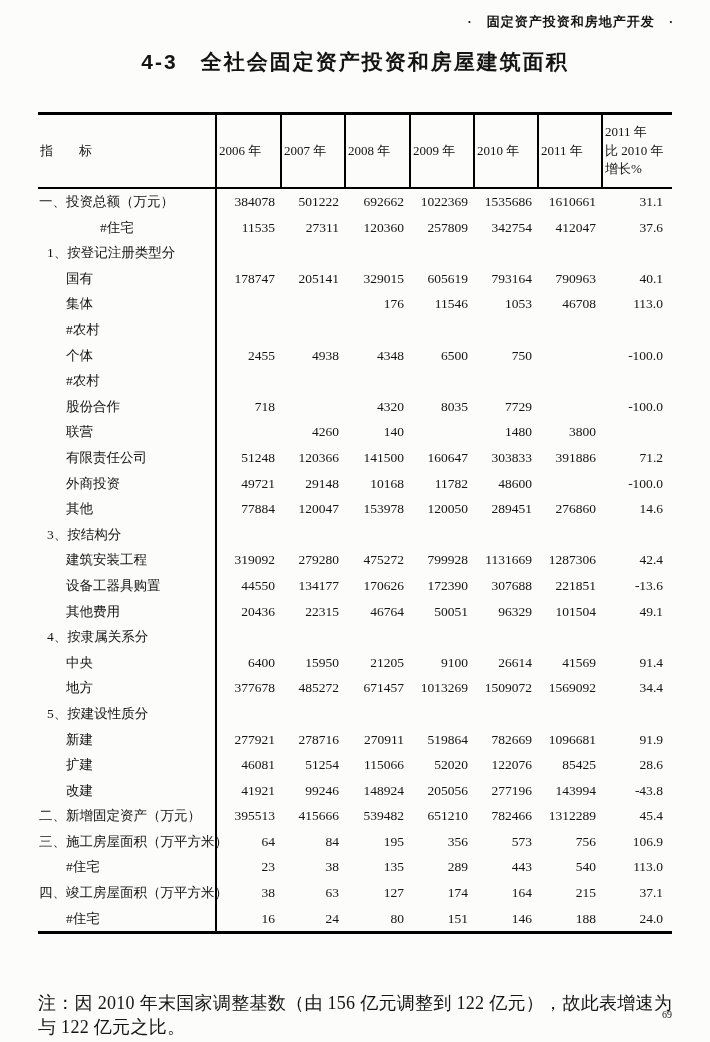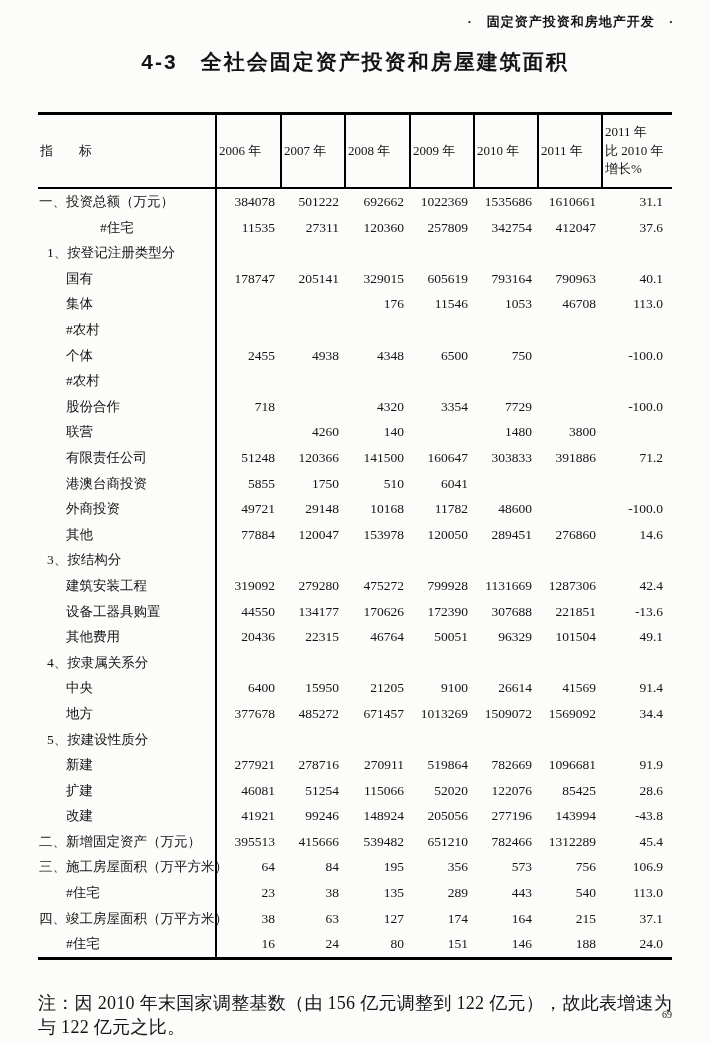--- a/index.html
+++ b/index.html
@@ -165,21 +165,21 @@
             <td class="num"></td>
             <td class="num"></td>
             <td class="num"></td>
             <td class="num growth"></td>
           </tr>
           <tr>
             <td class="label ind2">股份合作</td>
             <td class="num">718</td>
             <td class="num"></td>
             <td class="num">4320</td>
-            <td class="num">3354</td>
+            <td class="num">8035</td>
             <td class="num">7729</td>
             <td class="num"></td>
             <td class="num growth">-100.0</td>
           </tr>
           <tr>
             <td class="label ind2">联营</td>
             <td class="num"></td>
             <td class="num">4260</td>
             <td class="num">140</td>
             <td class="num"></td>
@@ -191,30 +191,20 @@
             <td class="label ind2">有限责任公司</td>
             <td class="num">51248</td>
             <td class="num">120366</td>
             <td class="num">141500</td>
             <td class="num">160647</td>
             <td class="num">303833</td>
             <td class="num">391886</td>
             <td class="num growth">71.2</td>
           </tr>
           <tr>
-            <td class="label ind2">港澳台商投资</td>
-            <td class="num">5855</td>
-            <td class="num">1750</td>
-            <td class="num">510</td>
-            <td class="num">6041</td>
-            <td class="num"></td>
-            <td class="num"></td>
-            <td class="num growth"></td>
-          </tr>
-          <tr>
             <td class="label ind2">外商投资</td>
             <td class="num">49721</td>
             <td class="num">29148</td>
             <td class="num">10168</td>
             <td class="num">11782</td>
             <td class="num">48600</td>
             <td class="num"></td>
             <td class="num growth">-100.0</td>
           </tr>
           <tr>

